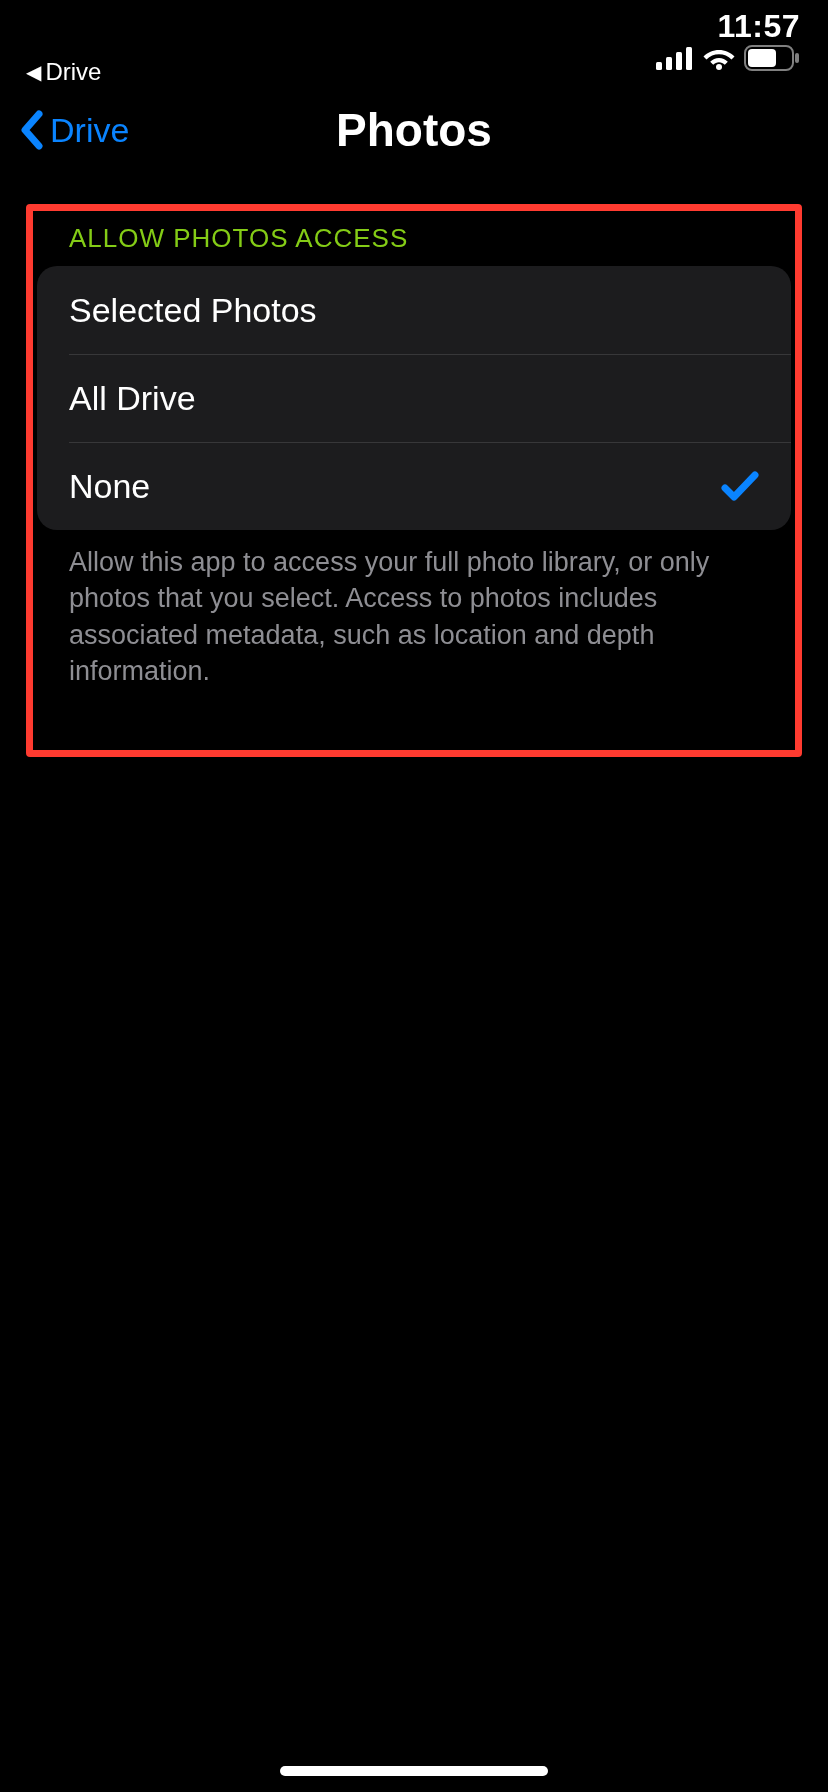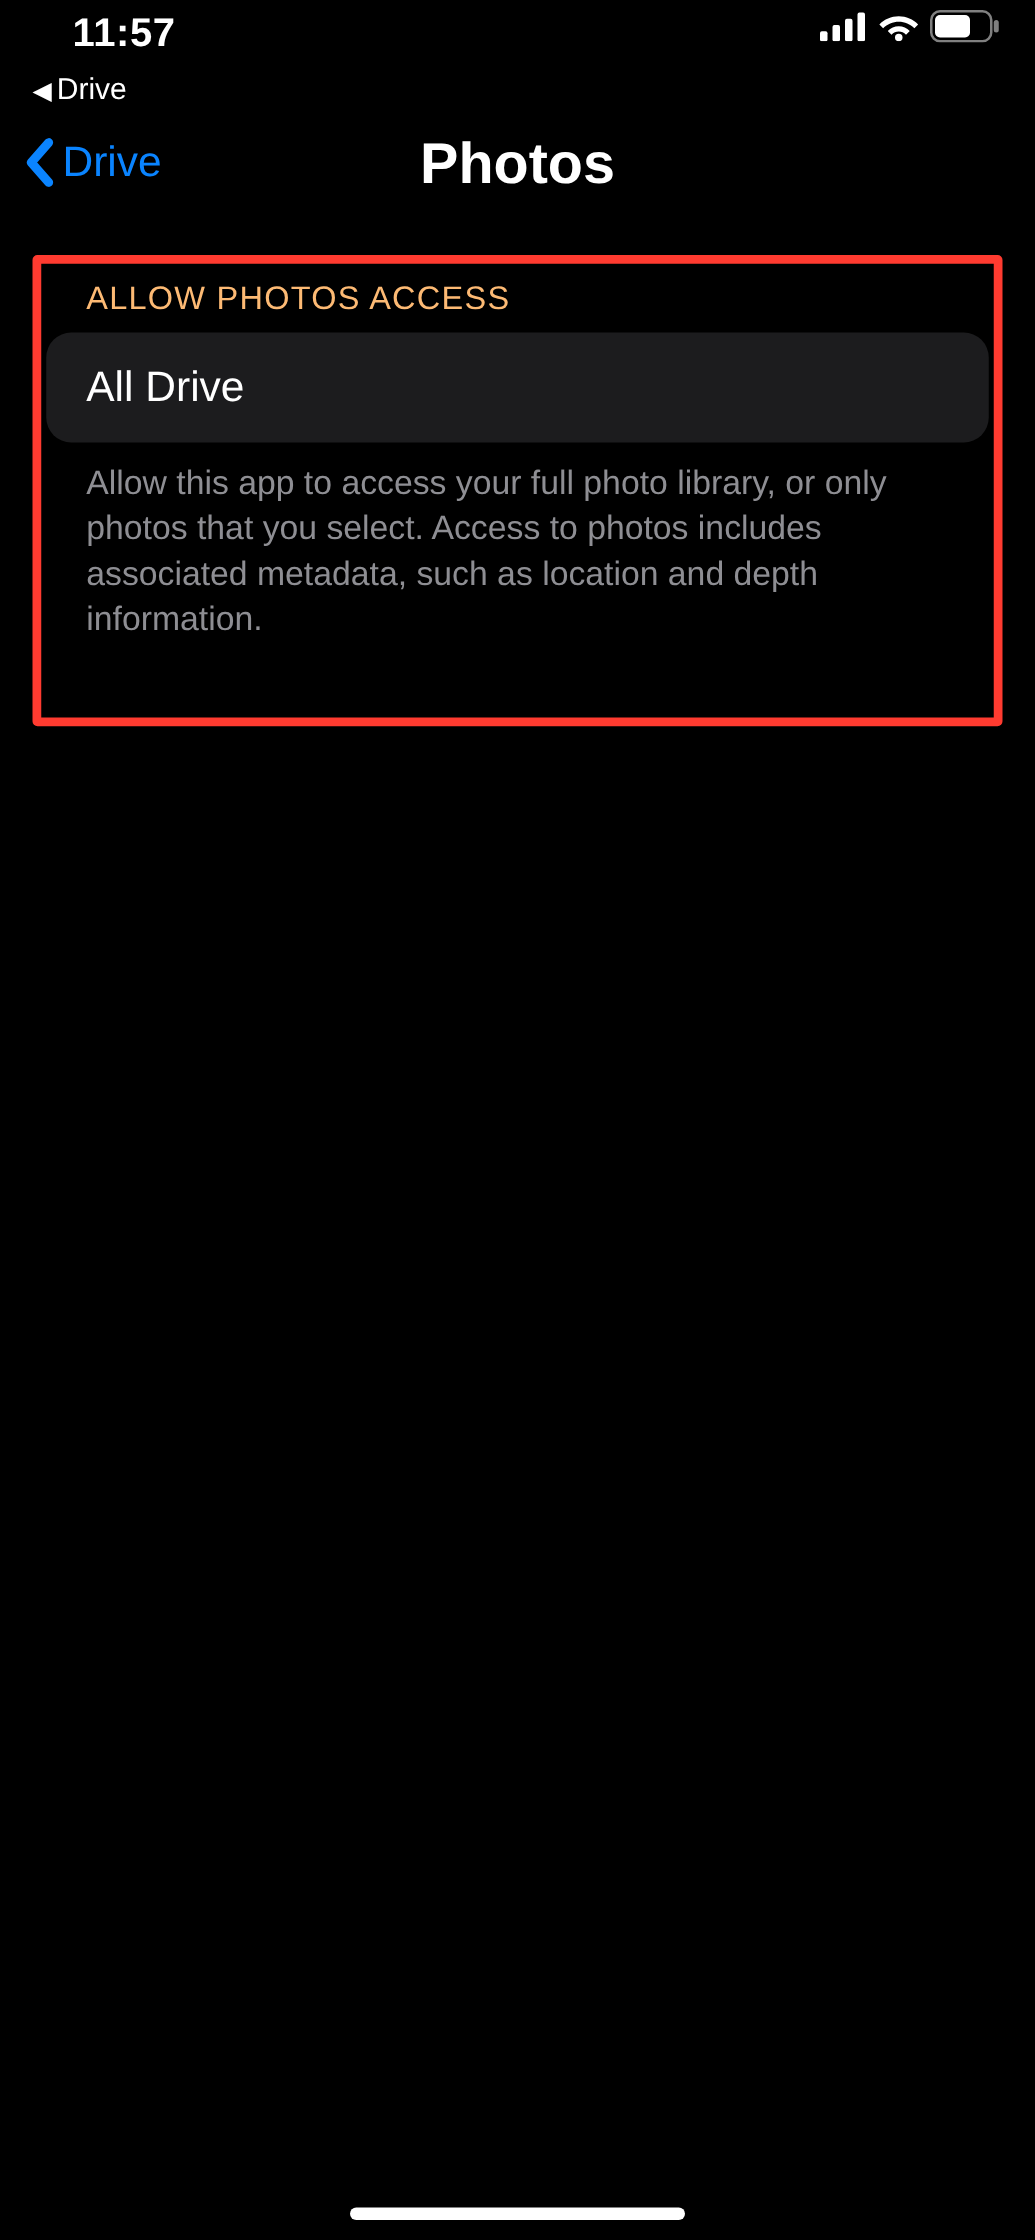--- a/index.html
+++ b/index.html
@@ -15,23 +15,24 @@
       background: #000;
       color: #fff;
       overflow: hidden;
       position: relative;
     }
     
     .status-bar {
       width: 100%;
       height: 60px;
       display: flex;
-      align-items: flex-start;
+      align-items: flex-end;
       justify-content: space-between;
       padding: 8px 28px 0 58px;
+      flex-direction: column;
     }
     .status-time {
       font-size: 32px;
       font-weight: 600;
       letter-spacing: 0.5px;
     }
     .status-right {
       display: flex;
       align-items: center;
       gap: 8px;
@@ -88,21 +89,21 @@
     .highlight-wrap {
       margin: 30px 26px 0 26px;
       border: 7px solid #FF3B30;
       border-top-left-radius: 4px;
       border-top-right-radius: 4px;
       border-bottom-left-radius: 4px;
       border-bottom-right-radius: 4px;
       padding: 0 0 60px 0;
     }
     .section-header {
-      color: #fdba74;
+      color: #84cc16;
       font-size: 26px;
       letter-spacing: 1px;
       font-weight: 400;
       padding: 12px 36px 12px 36px;
       text-transform: uppercase;
     }
     .settings-group {
       background: #1C1C1E;
       border-radius: 20px;
       overflow: hidden;
@@ -197,23 +198,34 @@
     </span>
     <span>Drive</span>
   </div>
   <div class="nav-title">Photos</div>
 </div>
 
 <div class="highlight-wrap">
   <div class="section-header">Allow Photos Access</div>
   <div class="settings-group">
 
+    <div class="settings-row">
+      <span>Selected Photos</span>
+    </div>
 
     <div class="settings-row">
       <span>All Drive</span>
     </div>
 
+    <div class="settings-row">
+      <span>None</span>
+      <span class="check-icon">
+        <svg width="38" height="32" viewBox="0 0 38 32">
+          <polyline points="4,18 13,27 34,5" fill="none" stroke="#0A84FF" stroke-width="7" stroke-linecap="round" stroke-linejoin="round"></polyline>
+        </svg>
+      </span>
+    </div>
 
   </div>
   <div class="section-footer">Allow this app to access your full photo library, or only photos that you select. Access to photos includes associated metadata, such as location and depth information.</div>
 </div>
 
 <div class="home-indicator"></div>
 
 </body></html>

